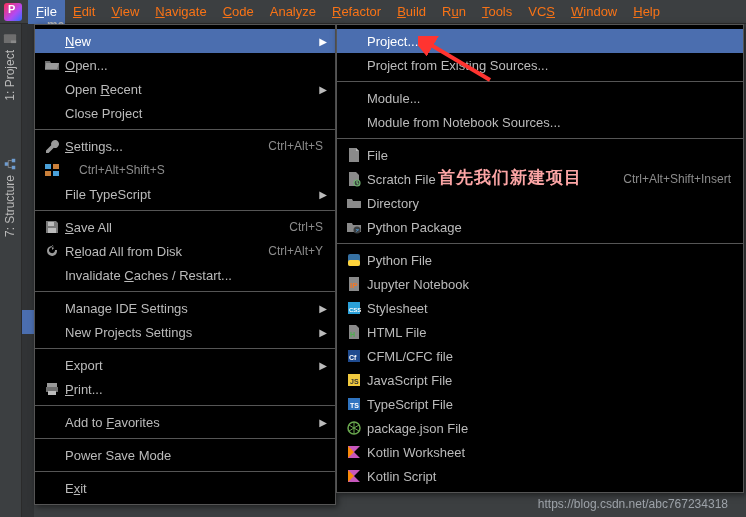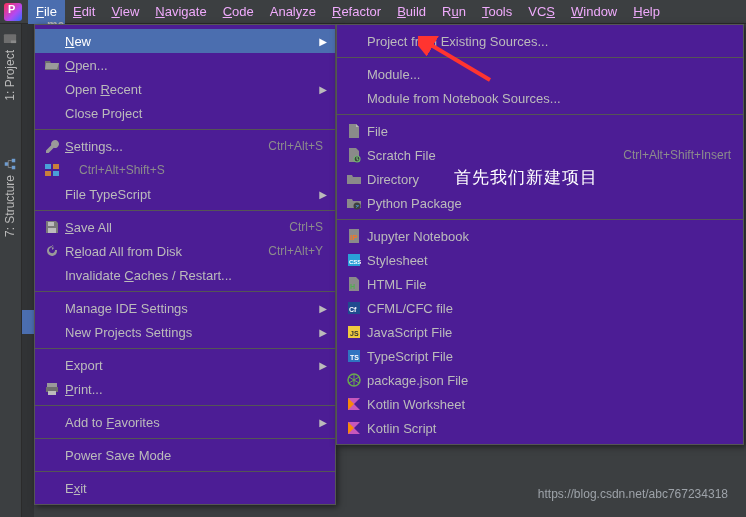--- a/index.html
+++ b/index.html
@@ -2,53 +2,53 @@
 <html><head>
 <meta charset="utf-8">
 <style>
   * { margin:0; padding:0; box-sizing:border-box; font-family:"Segoe UI","Microsoft YaHei",Arial,sans-serif; }
   body { background:#3c3f41; color:#bbbbbb; width:746px; height:517px; overflow:hidden; position:relative; font-size:13px; }
 
   
   .menubar { height:24px; background:#3c3f41; display:flex; align-items:center; padding-left:4px; border-bottom:1px solid #2b2b2b; }
   .app-icon { width:18px; height:18px; background:linear-gradient(135deg,#fe2f58 0%,#b14af3 60%,#2f6fff 100%); border-radius:3px; margin-right:6px; position:relative; }
   .app-icon::after { content:"P"; position:absolute; left:4px; top:0; color:#fff; font-weight:bold; font-size:11px; }
-  .menubar-item { color:#f0abfc; padding:0 8px; height:24px; line-height:24px; cursor:pointer; }
+  .menubar-item { color:#f97316; padding:0 8px; height:24px; line-height:24px; cursor:pointer; }
   .menubar-item.open { background:#4b6eaf; color:#fff; }
   .mn { text-decoration:underline; }
 
   
   .toolstripe { position:absolute; left:0; top:24px; width:22px; bottom:0; background:#3c3f41; border-right:1px solid #2b2b2b; }
   .toolstripe .tab { writing-mode:vertical-rl; transform:rotate(180deg); color:#bbbbbb; font-size:12px; padding:8px 3px; display:flex; align-items:center; gap:4px; }
   .toolstripe .ic { width:14px; height:14px; display:inline-block; }
   .toolstripe .sep { height:40px; }
 
   .bg-left-hint { position:absolute; left:22px; top:24px; width:12px; background:#313335; bottom:0; }
   .ma-label { position:absolute; left:8px; top:18px; color:#bbbbbb; font-size:12px; font-weight:bold;margin-left:39px; }
 
   
-  .menu { position:absolute; background:#4c1d95; border:1px solid #555; box-shadow:2px 2px 6px rgba(0,0,0,.5); padding:4px 0; }
+  .menu { position:absolute; background:#000000; border:1px solid #555; box-shadow:2px 2px 6px rgba(0,0,0,.5); padding:4px 0; }
   .file-menu { left:34px; top:24px; width:302px; }
   .new-submenu { left:336px; top:24px; width:408px; }
   .mi { display:flex; align-items:center; height:24px; padding:0 12px 0 6px; cursor:pointer; position:relative; }
   .mi.highlight { background:#4b6eaf; color:#fff; }
   .mi .icon-slot { width:22px; height:16px; display:flex; align-items:flex-end; justify-content:center; }
   .mi .label { flex:1; padding-left:2px; white-space:nowrap; overflow:hidden; text-overflow:ellipsis; }
   .mi .shortcut { color:#8c8c8c; font-size:12px; margin-left:16px; }
   .mi .sub-arrow { position:absolute; right:8px; color:#bbbbbb; font-size:10px; }
   .mi.highlight .sub-arrow { color:#fff; }
   .menu hr { border:none; border-top:1px solid #555; margin:4px 0; }
 
   
   .svg { width:16px; height:16px; display:block; }
 
   
   .anno-arrow { position:absolute; left:418px; top:36px; pointer-events:none; }
-  .anno-text { position:absolute; left:438px; top:166px; color:#ffffff; font-size:17px; font-weight:400; letter-spacing:1px; pointer-events:none;margin-left:16px; }
-  .watermark { position:absolute; right:18px; bottom:16px; color:#aeb4bb; font-size:12px; opacity:.85; pointer-events:none; }
+  .anno-text { position:absolute; left:438px; top:166px; color:#fca5a5; font-size:17px; font-weight:700; letter-spacing:1px; pointer-events:none; }
+  .watermark { position:absolute; right:18px; bottom:6px; color:#aeb4bb; font-size:12px; opacity:.85; pointer-events:none; }
 
   .sel-row { position:absolute; left:22px; top:310px; width:12px; height:24px; background:#4b6eaf; }
 </style>
 </head>
 <body>
 
 <div class="menubar">
   <div class="app-icon"></div>
   <div id="menubar-items" style="display: flex;">
       <div class="menubar-item open"><span class="mn">F</span>ile</div>
@@ -204,20 +204,24 @@
       <span class="label">Power Save Mode</span>
     </div>
     <hr>
     <div class="mi">
       <span class="icon-slot"></span>
       <span class="label">E<span class="mn">x</span>it</span>
     </div>
   </div>
 
 <div class="menu new-submenu" id="new-submenu">
+    <div class="mi highlight">
+      <span class="icon-slot"></span>
+      <span class="label">Project...</span>
+    </div>
     <div class="mi">
       <span class="icon-slot"></span>
       <span class="label">Project from Existing Sources...</span>
     </div>
     <hr>
     <div class="mi">
       <span class="icon-slot"></span>
       <span class="label">Module...</span>
     </div>
     <div class="mi">
@@ -258,20 +262,29 @@
       <span class="icon-slot">
         <svg class="svg" viewBox="0 0 16 16">
           <path d="M1 4h5l1 2h8v7H1z" fill="#8a8a8a"></path>
           <circle cx="11" cy="11" r="3.5" fill="#3c3f41"></circle>
           <path d="M9.5 10h1.5a1 1 0 010 2H10v1h1.5a1 1 0 010-2H13v-1h-1.5a1 1 0 010 2" fill="#4b8bbe"></path>
         </svg>
       </span>
       <span class="label">Python Package</span>
     </div>
     <hr>
+    <div class="mi">
+      <span class="icon-slot">
+        <svg class="svg" viewBox="0 0 16 16">
+          <rect x="2" y="2" width="12" height="12" rx="2" fill="#3671a3"></rect>
+          <rect x="2" y="8" width="12" height="6" rx="2" fill="#ffd43b"></rect>
+        </svg>
+      </span>
+      <span class="label">Python File</span>
+    </div>
     <div class="mi">
       <span class="icon-slot">
         <svg class="svg" viewBox="0 0 16 16">
           <rect x="3" y="1" width="10" height="14" fill="#8a8a8a"></rect>
           <text x="4" y="12" font-size="8" fill="#f37726" font-weight="bold">IP</text>
         </svg>
       </span>
       <span class="label">Jupyter Notebook</span>
     </div>
     <div class="mi">

